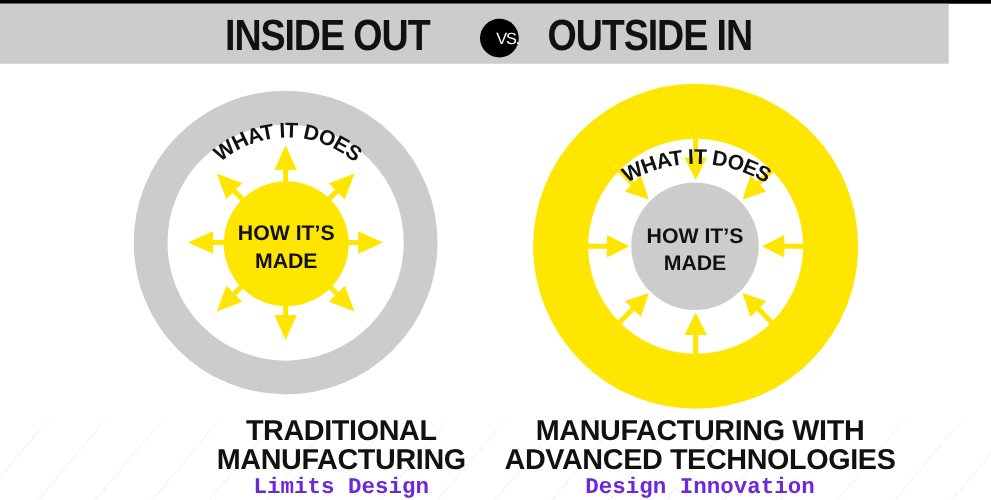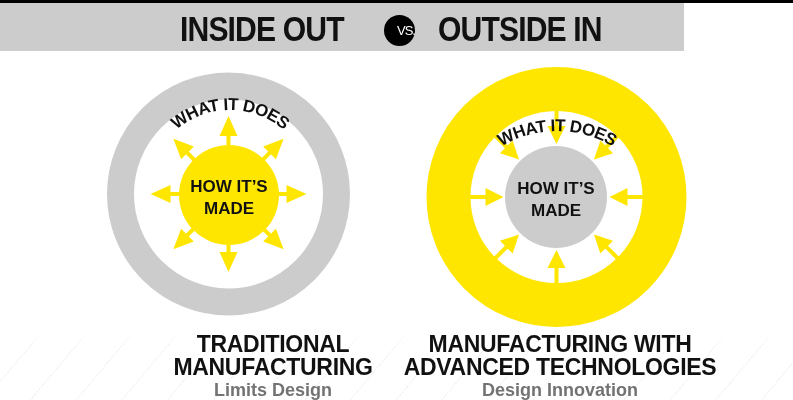--- a/index.html
+++ b/index.html
@@ -1,26 +1,26 @@
 <!DOCTYPE html>
 <html><head>
 <meta charset="utf-8">
 <style>
   html, body { margin: 0; padding: 0; }
   body { width: 793px; height: 400px; overflow: hidden; background: #ffffff; position: relative; font-family: "Liberation Sans", sans-serif; }
   .topline { position: absolute; left: 0; top: 0; width: 793px; height: 3px; background: #000; }
-  .banner { position: absolute; left: 0; top: 3px; width: 684px; height: 48px; background: #cccccc; }
+  .banner { position: absolute; left: 0; top: 3px; width: 759px; height: 48px; background: #cccccc; }
   .banner-title { position: absolute; top: 6px; font-weight: bold; font-size: 35px; color: #111; letter-spacing: -1px; transform: scaleX(0.86); transform-origin: left top; white-space: nowrap; }
   .t-left { left: 180px; }
   .t-right { left: 438px; }
   .vs { position: absolute; left: 384px; top: 12px; width: 31px; height: 31px; border-radius: 50%; background: #000; color: #fff; font-size: 13px; line-height: 31px; text-align: right; letter-spacing: -1px; }
   svg.stage { position: absolute; left: 0; top: 0; }
   .caption { position: absolute; text-align: center; font-weight: bold; color: #111; }
   .cap-head { font-size: 23px; line-height: 23px; letter-spacing: -0.3px; }
-  .cap-sub { font-size: 18px; line-height: 22px; color: #737373; font-weight: bold; }
+  .cap-sub { font-size: 18px; line-height: 22px; color: #6d28d9; font-weight: bold; font-family: Liberation Mono, monospace; }
   .cap-left { left: 128px; width: 214px; top: 333px; margin-left: 38px; }
   .cap-right { left: 400px; width: 320px; top: 333px; }
 </style>
 </head>
 <body>
 
 <div class="topline"></div>
 <div class="banner">
   <div class="banner-title t-left">INSIDE OUT</div>
   <div class="vs">VS.</div>

